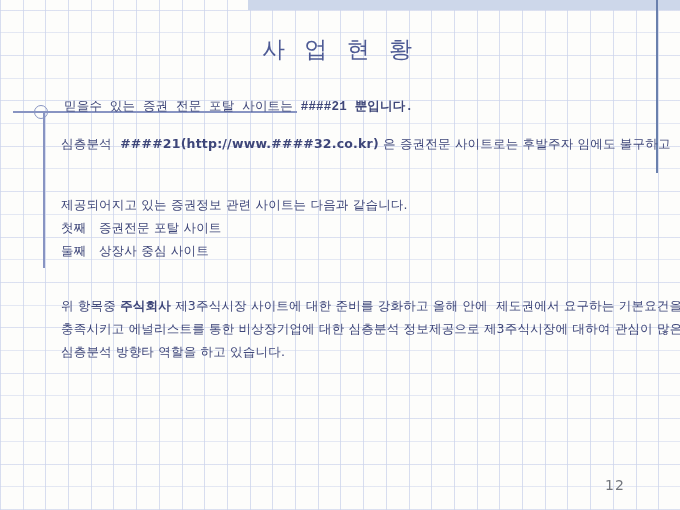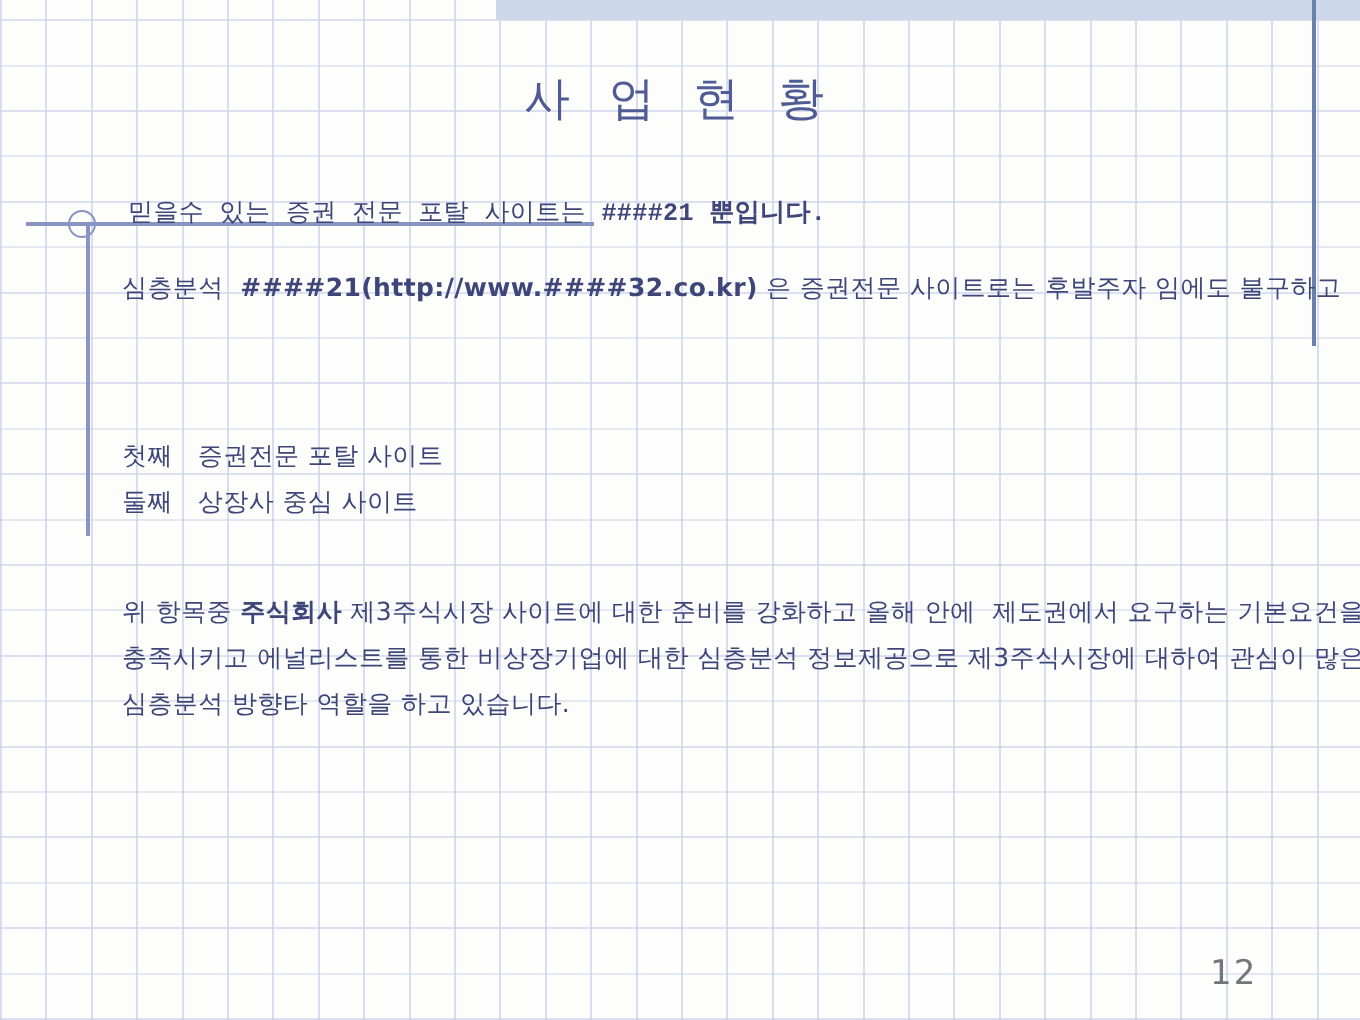--- a/index.html
+++ b/index.html
@@ -33,41 +33,42 @@
   }
   .callout-vline{position:absolute;left:43px;top:112px;width:2px;height:156px;}
   .bodyline{
     position:absolute;left:61px;
     font-size:12.5px;line-height:16px;color:#3e4679;
     white-space:pre;letter-spacing:0.2px;
   }
   .bodyline .b{font-weight:bold;}
   .page-number{
     position:absolute;left:605px;top:477px;
-    font-size:17px;letter-spacing:1px;
+    font-size:14px;letter-spacing:1px;
   }
 </style>
 </head>
 <body>
 
 <div class="slide">
 
   <div class="top-band" style="background: rgb(205, 215, 234);"></div>
   <div class="right-accent-line" style="background: rgb(106, 128, 173);"></div>
 
   <h1 class="title" style="color: rgb(78, 91, 149);">사 업 현 황</h1>
 
   <div class="callout-hline" style="background: rgb(136, 148, 194);"></div>
   <div class="callout-circle" style="border-color: rgb(136, 148, 194);"></div>
   <div class="callout-vline" style="background: rgb(136, 148, 194);"></div>
 
   <div class="bodyline" style="left: 64px; top: 99px; color: rgb(62, 70, 121); font-family: Liberation Mono, monospace;"><span>믿을수 있는 증권 전문 포탈 사이트는 </span><span class="b">####21 뿐입니다.</span></div>
 
   <div class="bodyline" style="top: 136px; color: rgb(62, 70, 121);"><span>심층분석  </span><span class="b">####21(http://www.####32.co.kr)</span><span> 은 증권전문 사이트로는 후발주자 임에도 불구하고</span></div>
 
+  <div class="bodyline" style="top: 197px; color: rgb(62, 70, 121);">제공되어지고 있는 증권정보 관련 사이트는 다음과 같습니다.</div>
   <div class="bodyline" style="top: 243px; color: rgb(62, 70, 121);">둘째   상장사 중심 사이트</div>
   <div class="bodyline" style="top: 220px; color: rgb(62, 70, 121);">첫째   증권전문 포탈 사이트</div>
 
   <div class="bodyline" style="top: 298px; color: rgb(62, 70, 121);"><span>위 항목중 </span><span class="b">주식회사</span><span> 제3주식시장 사이트에 대한 준비를 강화하고 올해 안에  제도권에서 요구하는 기본요건을</span></div>
   <div class="bodyline" style="top: 321px; color: rgb(62, 70, 121);">충족시키고 에널리스트를 통한 비상장기업에 대한 심층분석 정보제공으로 제3주식시장에 대하여 관심이 많은</div>
   <div class="bodyline" style="top: 344px; color: rgb(62, 70, 121);">심층분석 방향타 역할을 하고 있습니다.</div>
 
   <div class="page-number" style="color: rgb(114, 118, 125);">12</div>
 
 </div>

